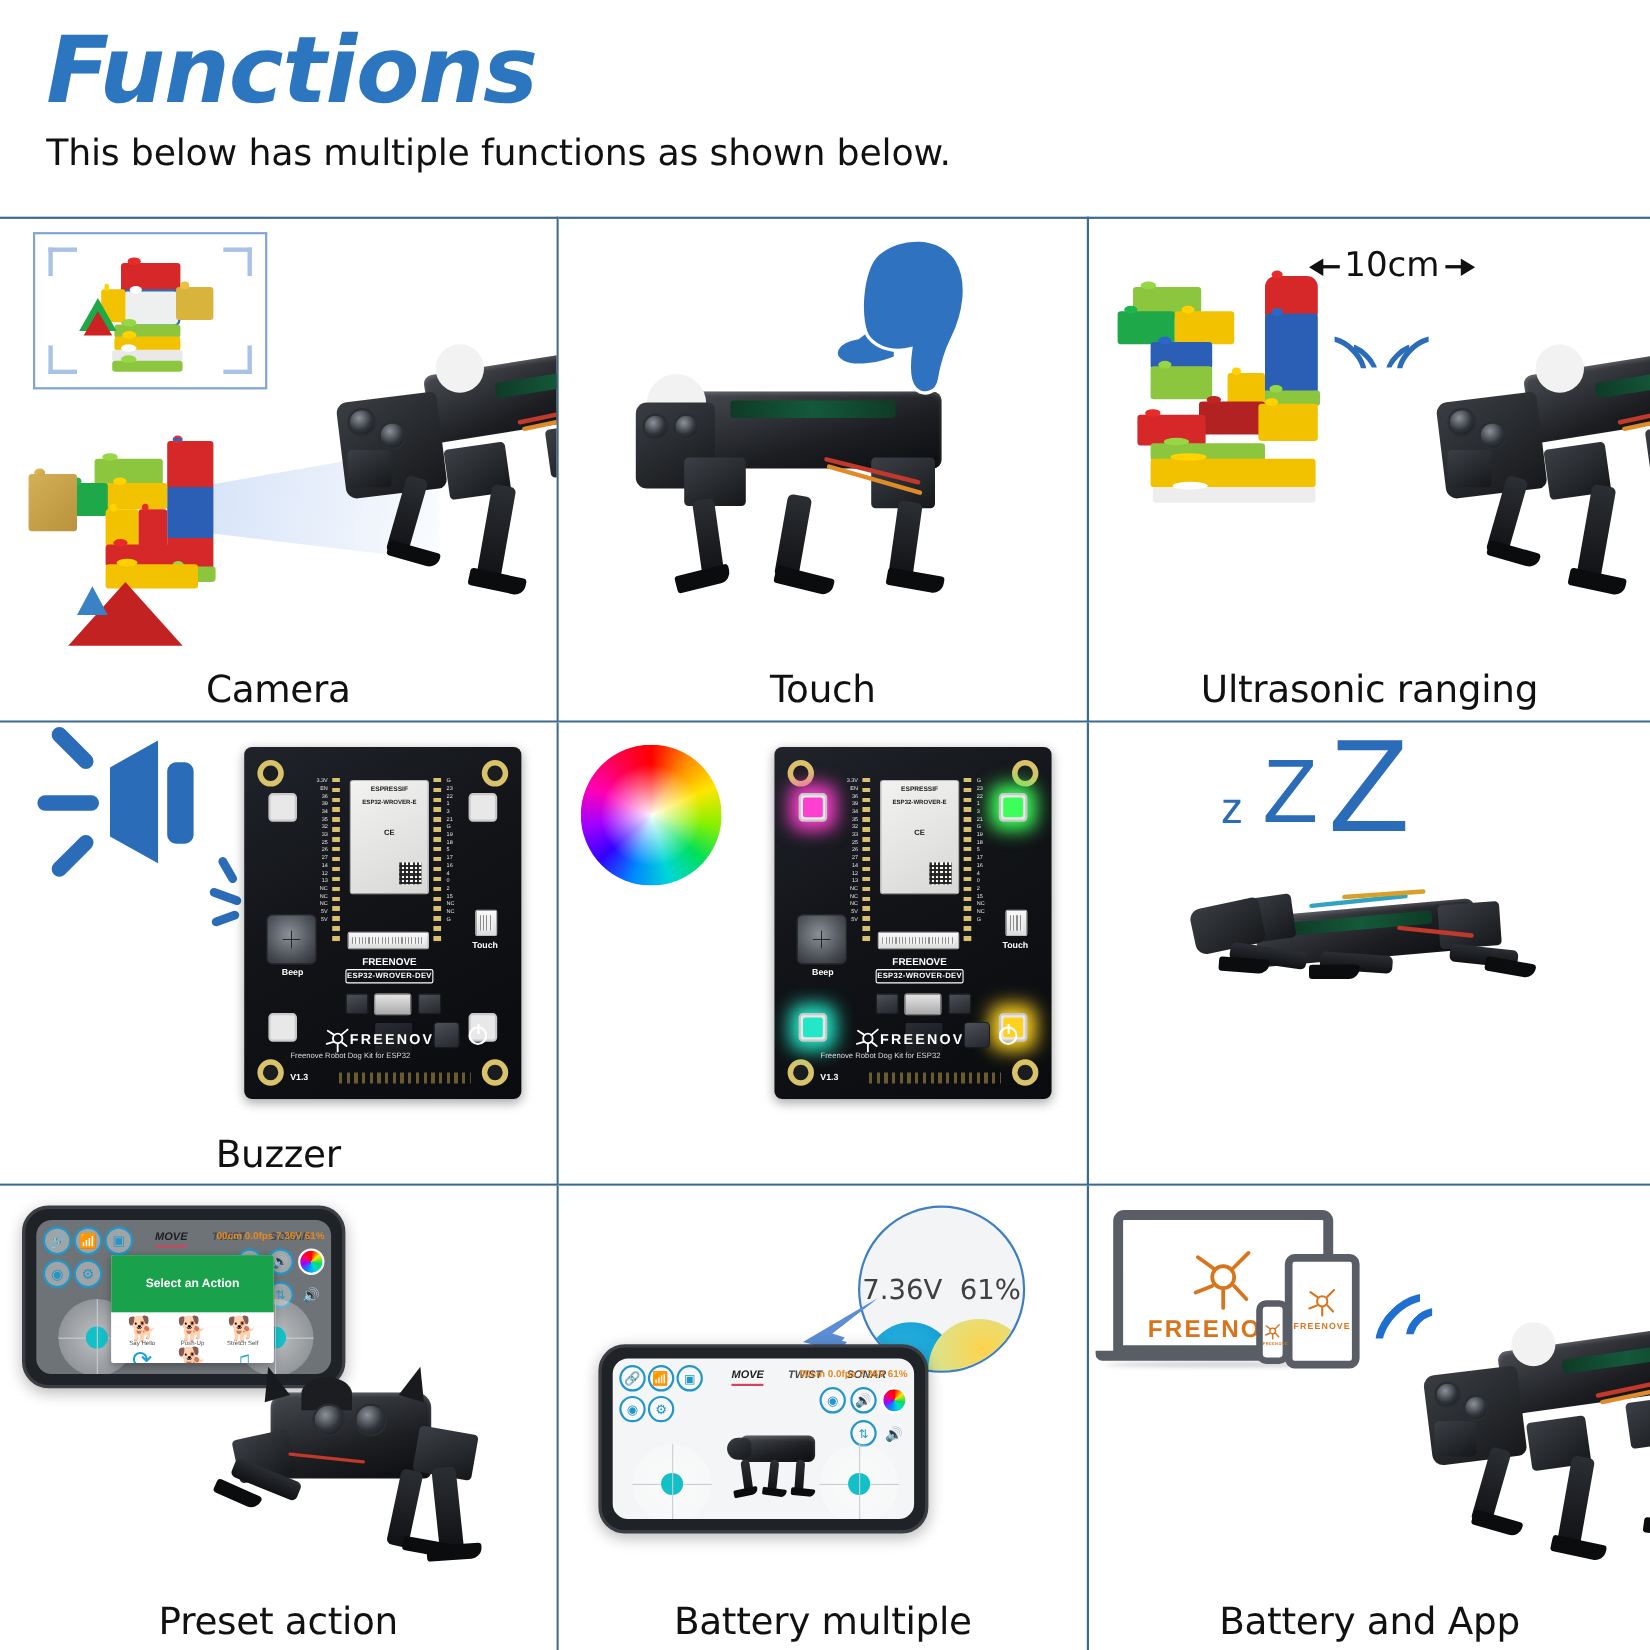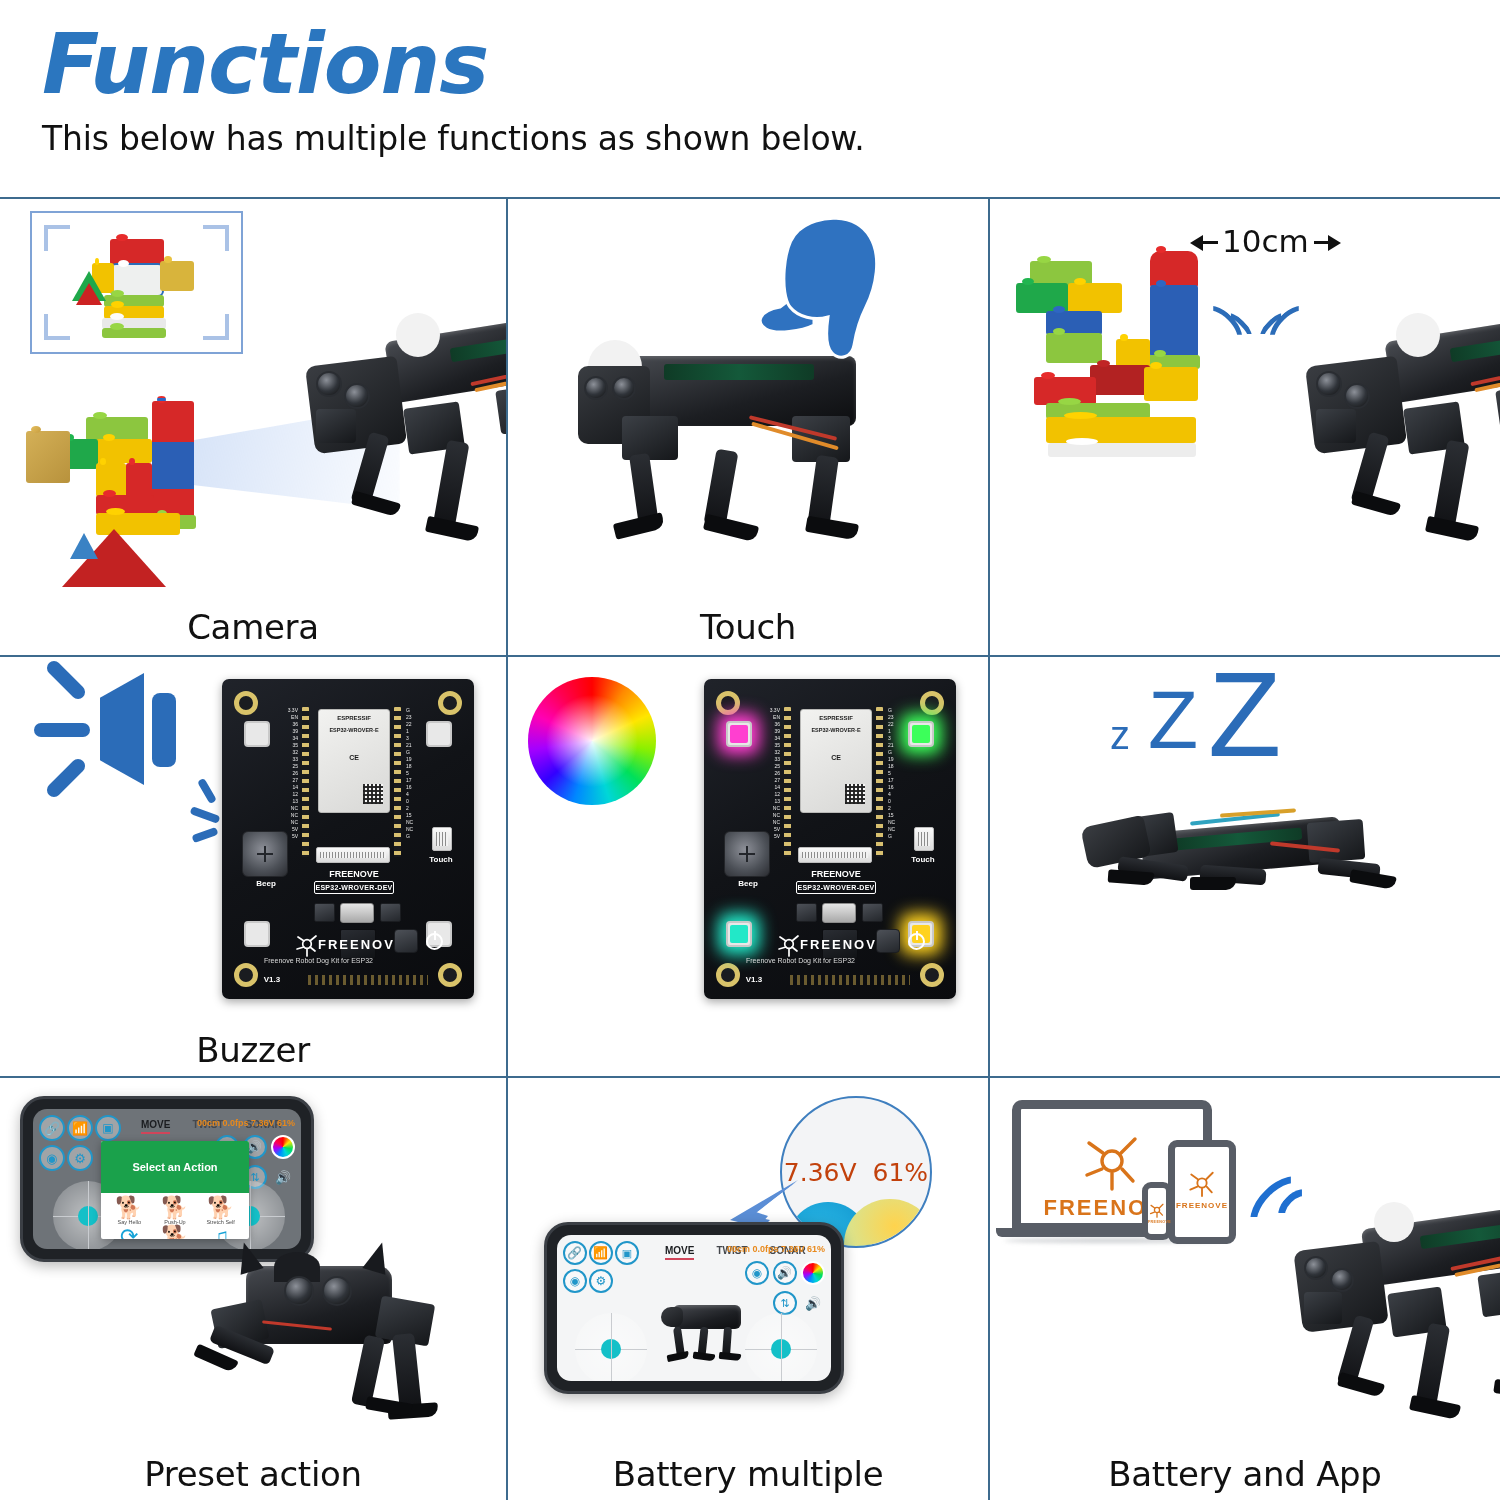--- a/index.html
+++ b/index.html
@@ -254,21 +254,21 @@
   }
   .phone .screen {
     position:absolute; inset:10px; background:#6e7378; border-radius:14px; overflow:hidden;
   }
   .phone.light .screen { background:#f4f5f6; }
 
   .app-tabs {
     position:absolute; display:flex; gap:22px;
     font-family:"Liberation Sans",sans-serif; font-weight:700;
   }
-  .app-tab { color:#45484d; white-space:nowrap; }
+  .app-tab { color:#45484d; white-space:nowrap;font-style:italic; }
   .app-tab.active { color:#1b1d20; border-bottom:2px solid #d0455a; padding-bottom:2px; }
   .app-status {
     position:absolute; color:#e8891c; font-family:"Liberation Sans",sans-serif;
     white-space:nowrap; font-weight:700;
   }
   .app-circ {
     position:absolute; border-radius:50%; border:2px solid #2196c9;
     background:rgba(255,255,255,.35);
     display:flex; align-items:center; justify-content:center;
     color:#2196c9;
@@ -306,21 +306,21 @@
     border-radius:50%; background:#14c0c8;
   }
 
   
   .bubble {
     position:absolute; border-radius:50%; border:2px solid #3f7fbf;
     background:#f3f4f6; overflow:hidden;
     display:flex; align-items:center; justify-content:center;
   }
   .bubble .val {
-    position:relative; z-index:3; color:#c2410c;
+    position:relative; z-index:3; color:#404040;
     font-family:"DejaVu Sans",sans-serif; white-space:nowrap;
   }
   .bubble .blob1 {
     position:absolute; left:2%; bottom:-34%; width:58%; height:64%;
     border-radius:50%; background: radial-gradient(circle at 40% 35%, #2bb8e6, #1197cf 70%);
   }
   .bubble .blob2 {
     position:absolute; right:-4%; bottom:-30%; width:62%; height:62%;
     border-radius:50%; background: radial-gradient(circle at 55% 30%, #ffd34d, #cfe8a0 75%);
   }
@@ -509,20 +509,21 @@
         <div class="paw" style="left:52px;top:188px;width:48px;height:14px;transform:rotate(16deg);"></div>
         <div class="servo" style="left:106px;top:96px;width:56px;height:46px;transform:rotate(-8deg);"></div>
         <div class="leg" style="left:140px;top:132px;width:22px;height:88px;transform:rotate(10deg);"></div>
         <div class="paw" style="left:126px;top:212px;width:52px;height:16px;transform:rotate(12deg);"></div>
         <div class="servo" style="left:198px;top:78px;width:54px;height:44px;transform:rotate(-8deg);"></div>
 
         <div class="wire" style="left:170px;top:66px;width:70px;height:4px;background:#c0392b;transform:rotate(-12deg);"></div>
         <div class="wire" style="left:174px;top:72px;width:70px;height:4px;background:#e08b2a;transform:rotate(-12deg);"></div>
       </div>
 
+      <div class="caption">Ultrasonic ranging</div>
     </div>
 
     <div class="cell br bb row2">
 
       <div class="buzz-icon" style="left:28px;top:10px;width:160px;height:130px;">
         <div class="buzz-cone" style="left:72px;top:6px;"></div>
         <div class="buzz-bar" style="left:124px;top:26px;"></div>
         <div class="buzz-ray" style="left:14px;top:6px;width:48px;height:14px;transform:rotate(45deg);"></div>
         <div class="buzz-ray" style="left:6px;top:56px;width:56px;height:14px;"></div>
         <div class="buzz-ray" style="left:14px;top:104px;width:48px;height:14px;transform:rotate(-45deg);"></div>

